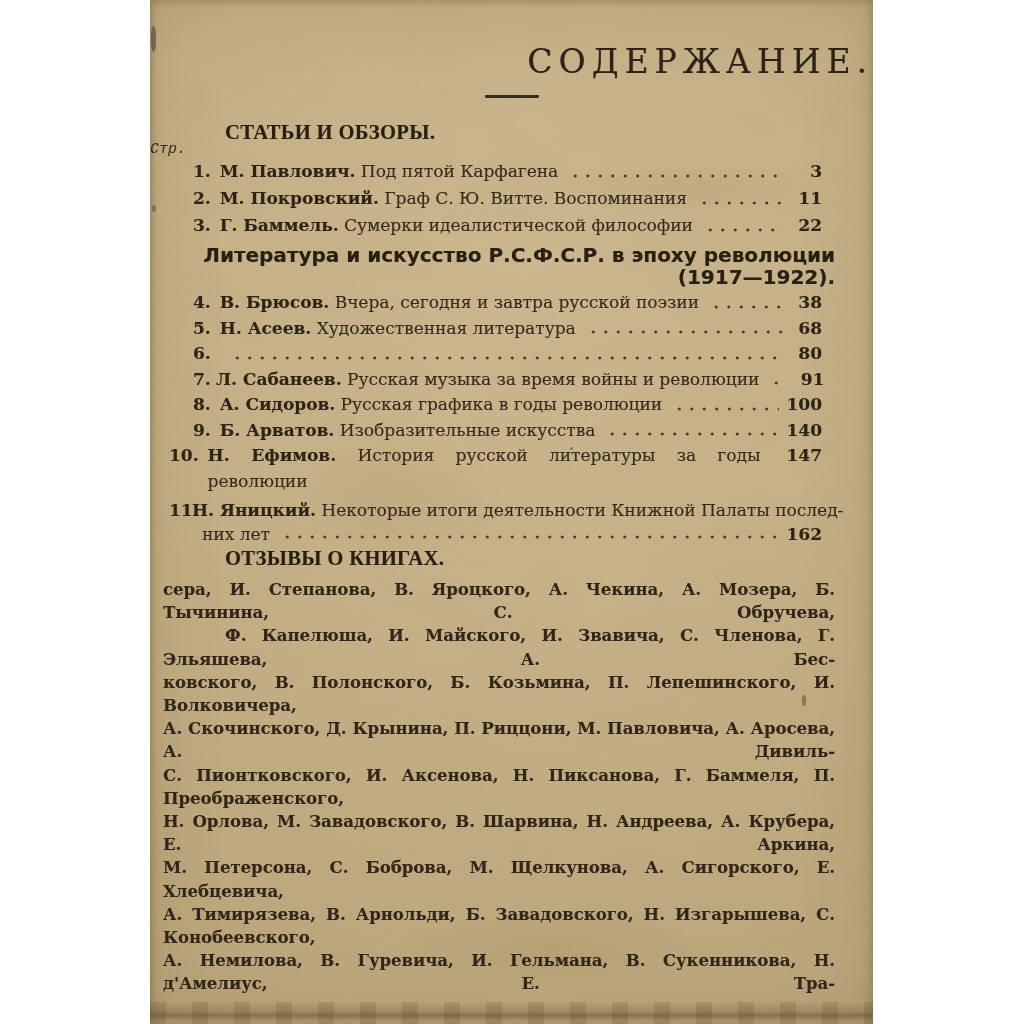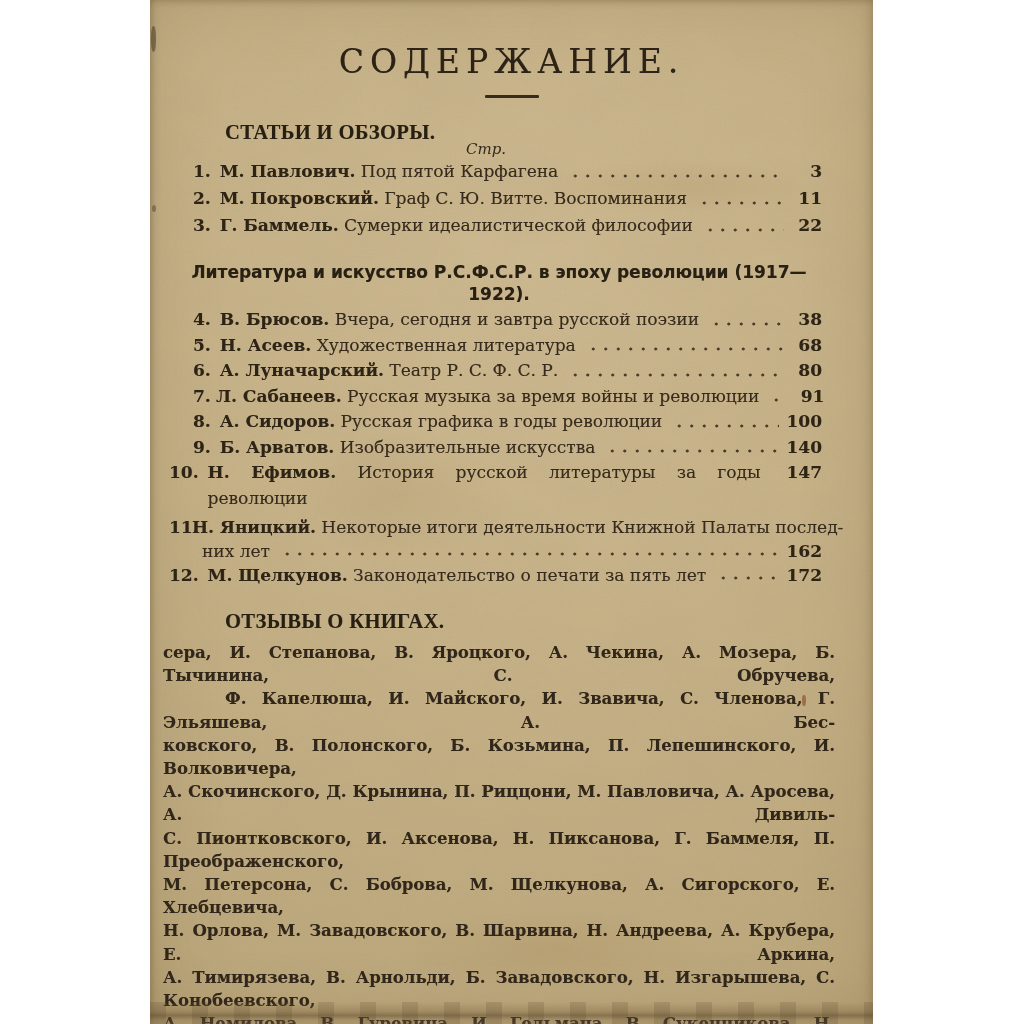--- a/index.html
+++ b/index.html
@@ -24,55 +24,55 @@
   .speck{position:absolute;pointer-events:none;}
   .bottom-edge{
     position:absolute;left:0;right:0;top:1002px;height:22px;pointer-events:none;
     background:
       repeating-linear-gradient(90deg, rgba(84,66,38,.18) 0 16px, rgba(84,66,38,0) 16px 42px),
       linear-gradient(to bottom, rgba(131,108,72,0) 0%, rgba(131,108,72,.40) 42%,
         rgba(96,77,47,.55) 62%, rgba(131,108,72,.22) 82%, rgba(186,164,124,.18) 100%);
   }
   
   .title{
-    position:absolute;top:42px;left:0;right:0;text-align:center;
+    position:absolute;top:42px;left:0;right:0;text-align:right;
     font-family:"DejaVu Serif", serif;font-size:33px;font-weight:400;
     letter-spacing:6px;color:#2c2316;
     text-shadow:.4px .4px .6px rgba(50,38,22,.40);
   }
   .rule{
     position:absolute;top:95px;left:50%;transform:translateX(-50%);
     width:54px;height:3px;background:#372b1b;border-radius:1px;
   }
   .toc{position:absolute;top:120px;left:0;right:0;color:#33281a;}
   .h-major{
     font-family:Liberation Serif, serif;font-weight:700;
     font-size:20.5px;line-height:24px;letter-spacing:.4px;
     margin-left:75px;color:#272012;
     text-shadow:.4px .4px .5px rgba(40,30,16,.35);
   }
   .h-center{
     font-family:"DejaVu Sans", sans-serif;font-weight:700;
-    font-size:17px;line-height:22px;text-align:center;
-    margin:22px 38px 0 13px;color:#282113;
+    font-size:20px;line-height:22px;text-align:right;
+    margin:5px 38px 0 13px;color:#282113;
     text-shadow:.3px .3px .5px rgba(40,30,16,.35);
   }
   .str{
     font-style:italic;font-size:15px;line-height:15px;margin:-2px 51px 0 0;
-    text-align:center;color:#342a1b;
+    text-align:left;color:#342a1b;font-family:Liberation Mono, monospace;
   }
   .rows{margin-right:51px;}
   .rows.s0{margin-top:1px;}
   .rows.s0 .row{line-height:27px;}
   .rows.s1{margin-top:2px;}
   .rows.s1 .row{line-height:25.5px;}
   .rows.s2{margin-top:4px;}
   .rows.s2 .row{line-height:24px;}
   .h-major.s2{margin-top:21px;}
-  .h-major.s3{margin-top:22px;}
+  .h-major.s3{}
   .row{
     display:flex;align-items:baseline;margin-left:43px;
     font-size:17px;color:#352a1b;
     text-shadow:.35px .35px .5px rgba(50,38,22,.30);
   }
   .row.wide{margin-left:19px;}
   .num{min-width:14px;margin-right:9px;font-weight:700;color:#2e2416;}
   .body{white-space:nowrap;}
   .author{font-weight:700;color:#2e2416;}
   .title-text{font-weight:400;}
@@ -155,21 +155,20 @@
             <span class="pg">38</span>
           </div>
           <div class="row">
             <span class="num">5.</span>
             <span class="body"><span class="author">Н. Асеев.</span> <span class="title-text">Художественная литература</span></span>
             <span class="dots"></span>
             <span class="pg">68</span>
           </div>
           <div class="row">
             <span class="num">6.</span>
-            <span class="body"><span class="author">А. Луначарский.</span> <span class="title-text">Театр Р. С. Ф. С. Р.</span></span>
             <span class="dots"></span>
             <span class="pg">80</span>
           </div>
           <div class="row">
             <span class="num">7.</span>
             <span class="body"><span class="author">Л. Сабанеев.</span> <span class="title-text">Русская музыка за время войны и революции</span></span>
             <span class="dots"></span>
             <span class="pg">91</span>
           </div>
           <div class="row">
@@ -192,38 +191,32 @@
         </div>
         <div class="rows s2">
           <div class="row wide">
             <span class="num">11.</span>
             <span class="body"><span class="author">Н. Яницкий.</span> <span class="title-text">Некоторые итоги деятельности Книжной Палаты послед-</span></span>
           </div>
           <div class="row wide">
             <span class="cont">них лет</span>
             <span class="dots"></span>
             <span class="pg">162</span>
-          </div>
-          <div class="row wide">
-            <span class="num">12.</span>
-            <span class="body"><span class="author">М. Щелкунов.</span> <span class="title-text">Законодательство о печати за пять лет</span></span>
-            <span class="dots"></span>
-            <span class="pg">172</span>
           </div>
         </div>
         <div class="h-major s3">ОТЗЫВЫ О КНИГАХ.</div>
       </div>
     <div class="reviews" id="reviews">
         <div class="rline">сера, И. Степанова, В. Яроцкого, А. Чекина, А. Мозера, Б. Тычинина, С. Обручева,</div>
         <div class="rline first">Ф. Капелюша, И. Майского, И. Звавича, С. Членова, Г. Эльяшева, А. Бес-</div>
         <div class="rline">ковского, В. Полонского, Б. Козьмина, П. Лепешинского, И. Волковичера,</div>
         <div class="rline">А. Скочинского, Д. Крынина, П. Риццони, М. Павловича, А. Аросева, А. Дивиль-</div>
         <div class="rline">С. Пионтковского, И. Аксенова, Н. Пиксанова, Г. Баммеля, П. Преображенского,</div>
+        <div class="rline">Н. Орлова, М. Завадовского, В. Шарвина, Н. Андреева, А. Крубера, Е. Аркина,</div>
         <div class="rline">М. Петерсона, С. Боброва, М. Щелкунова, А. Сигорского, Е. Хлебцевича,</div>
-        <div class="rline">Н. Орлова, М. Завадовского, В. Шарвина, Н. Андреева, А. Крубера, Е. Аркина,</div>
         <div class="rline">А. Тимирязева, В. Арнольди, Б. Завадовского, Н. Изгарышева, С. Конобеевского,</div>
         <div class="rline">А. Немилова, В. Гуревича, И. Гельмана, В. Сукенникова, Н. д'Амелиус, Е. Тра-</div>
       </div>
 
   </div>
 
   <div class="bottom-edge"></div>
 </div>
 
 </body></html>

